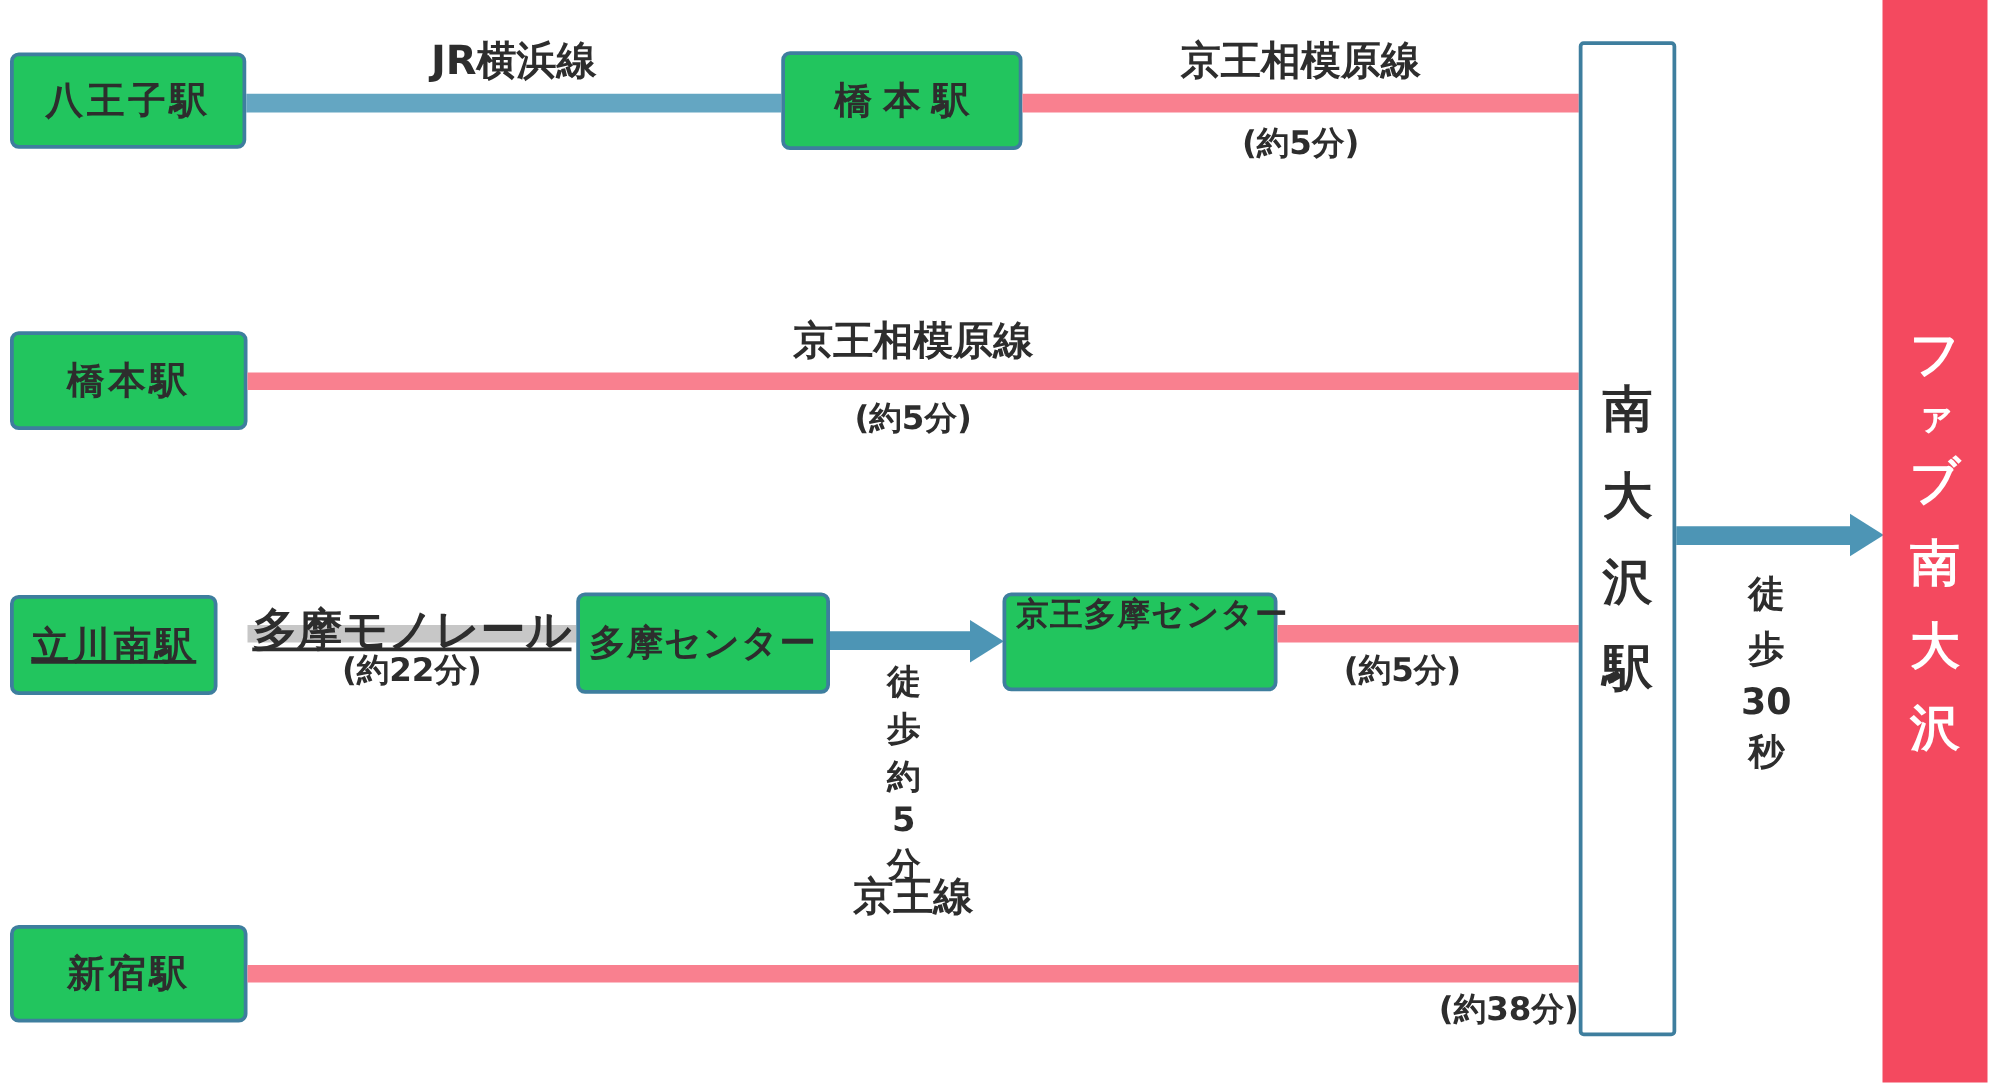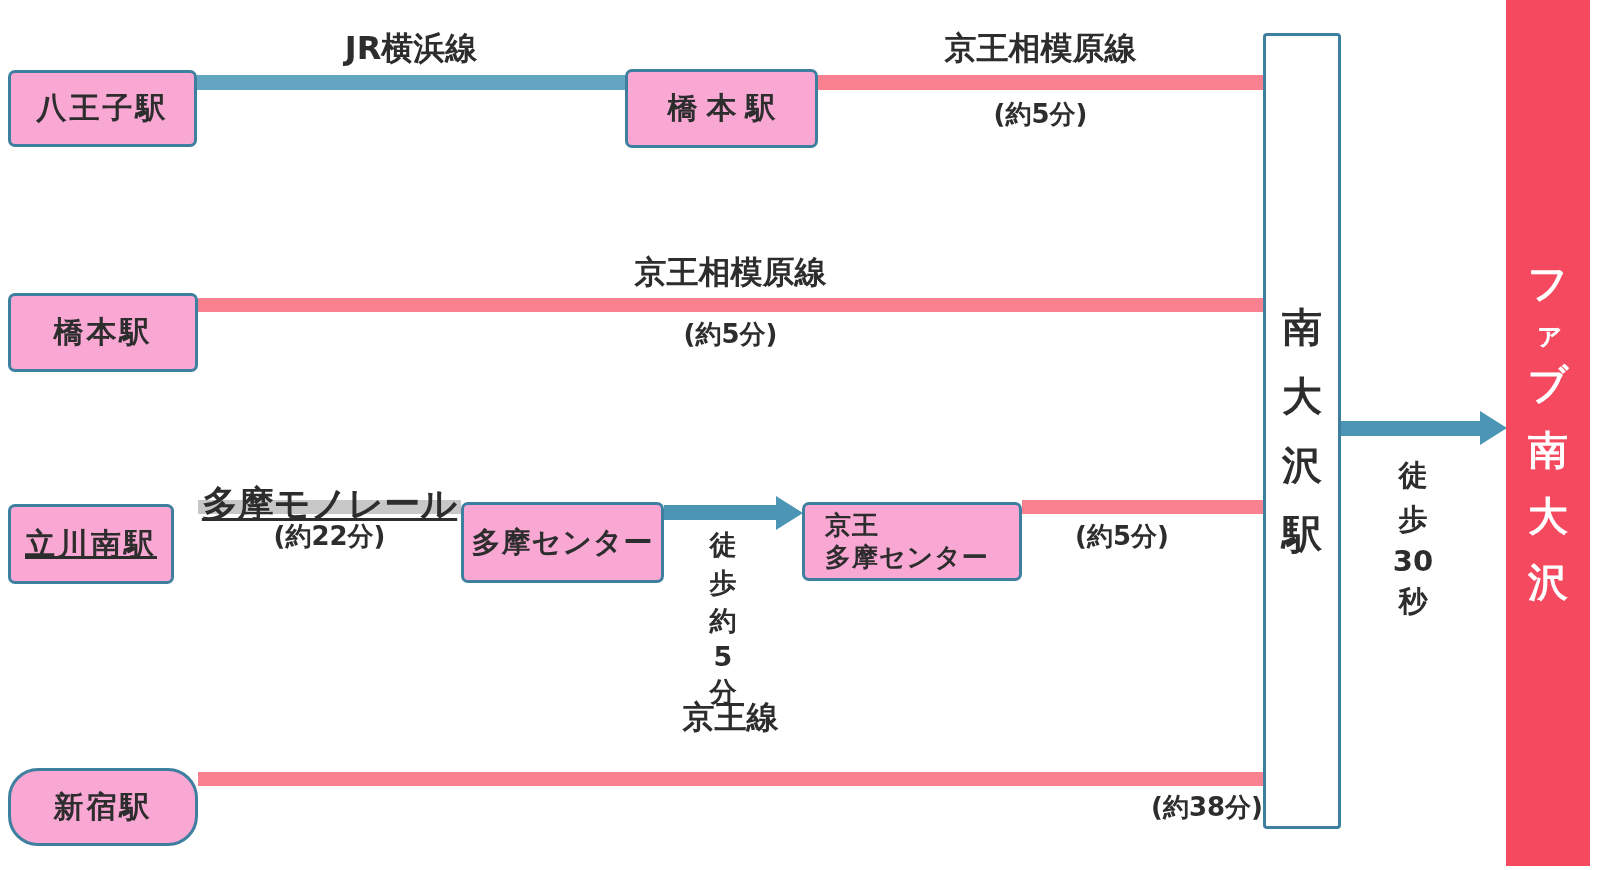--- a/index.html
+++ b/index.html
@@ -6,29 +6,28 @@
   #stage{
     position:relative;
     width:1600px;height:870px;
     background:#ffffff;
     font-family:"DejaVu Sans",sans-serif;
     color:var(--text,#2d2d2d);
     overflow:hidden;
   }
   .box{
     position:absolute;
-    background:#f9a8d4;
+    background:#22c55e;
     border:3px solid var(--box_border,#3e7e9e);
     border-radius:7px;
     display:flex;align-items:center;justify-content:center;
     font-size:30px;font-weight:600;
     letter-spacing:3px;
     box-sizing:border-box;
     white-space:nowrap;
-    margin-top:28px;
   }
   .hline{position:absolute;}
   .blue{background:var(--blue_line,#64a6c2);}
   .pink{background:var(--pink_line,#f9808f);}
   .gray{background:var(--gray_line,#c7c7c7);}
   .arrowshaft{position:absolute;background:var(--arrow_blue,#4d95b5);}
   .arrowhead{
     position:absolute;width:0;height:0;
     border-top:17px solid transparent;
     border-bottom:17px solid transparent;
@@ -57,21 +56,21 @@
     gap:14px;font-size:40px;font-weight:600;
   }
   .banner{
     position:absolute;left:1506px;top:0;width:84px;height:866px;
     background:var(--banner_red,#f4495f);
     display:flex;flex-direction:column;align-items:center;justify-content:center;
     gap:11px;font-size:40px;font-weight:bold;color:#ffffff;
   }
   .banner .small-kana{font-size:30px;line-height:0.8;}
   .two-line{
-    flex-direction:column;align-items:flex-start;justify-content:center;
+    flex-direction:row;align-items:flex-start;justify-content:center;
     padding-left:20px;font-size:26px;letter-spacing:1px;line-height:1.2;
   }
 </style>
 </head>
 <body>
 
 <div id="stage">
 
   <div class="box" style="left:8px;top:42px;width:189px;height:77px;">八王子駅</div>
   <div class="hline blue" style="left:197px;top:75px;width:428px;height:15px;"></div>
@@ -100,21 +99,21 @@
     <div>5</div>
     <div>分</div>
   </div>
   <div class="box two-line" style="left:802px;top:474px;width:220px;height:79px;">
     <div>京王</div>
     <div>多摩センター</div>
   </div>
   <div class="hline pink" style="left:1022px;top:500px;width:241px;height:14px;"></div>
   <div class="time-label" style="left:1012px;width:220px;top:519px;">(約5分)</div>
 
-  <div class="box" style="left:8px;top:740px;width:190px;height:78px;border-radius:30px;">新宿駅</div>
+  <div class="box" style="left:8px;top:740px;width:190px;height:78px;">新宿駅</div>
   <div class="hline pink" style="left:198px;top:772px;width:1065px;height:14px;"></div>
   <div class="line-label" style="left:198px;width:1065px;top:696px;">京王線</div>
   <div class="time-label" style="left:198px;width:1065px;top:790px;text-align:right;">(約38分)</div>
 
   <div class="hub-box">
     <div>南</div>
     <div>大</div>
     <div>沢</div>
     <div>駅</div>
   </div>

